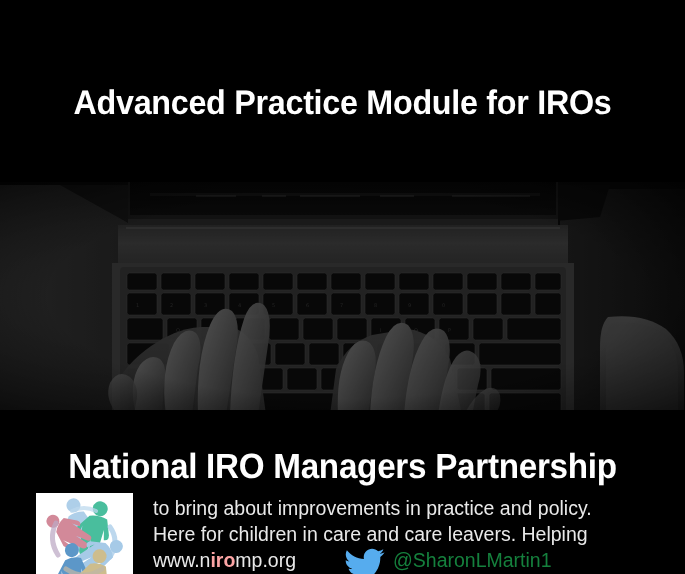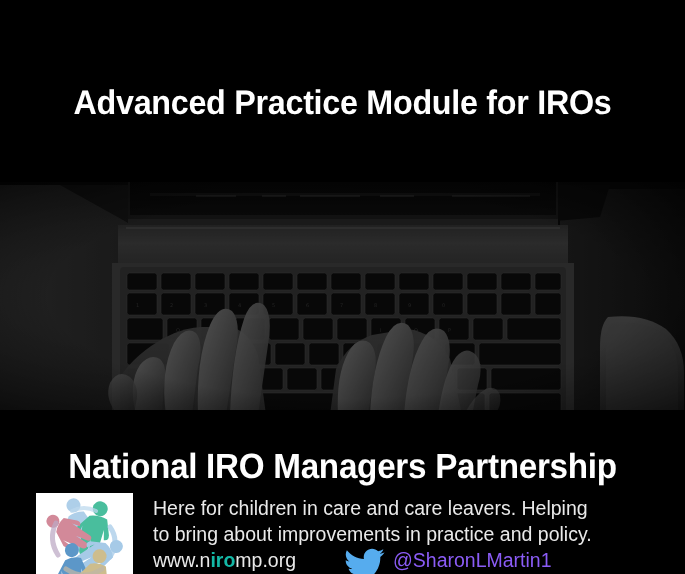--- a/index.html
+++ b/index.html
@@ -96,36 +96,36 @@
   #website {
     position: absolute;
     left: 0;
     top: 0;
     color: #e9e9e9;
     font-size: 19.5px;
     line-height: 26px;
     white-space: nowrap;
   }
   #website .red {
-    color: #14b8a6;
+    color: #fca5a5;
     font-weight: bold;
   }
   #twitter-icon {
     position: absolute;
     left: 190px;
     top: 1px;
     width: 44px;
     height: 36px;
   }
   #twitter-icon svg { display: block; }
   #handle {
     position: absolute;
     left: 240px;
     top: 0px;
-    color: #8b5cf6;
+    color: #15803d;
     font-size: 19.5px;
     line-height: 26px;
     white-space: nowrap;
   }
 </style>
 </head>
 <body>
 
 <div id="slide">
 
@@ -376,22 +376,22 @@
             <path d="M20 30 Q12 46 22 62" stroke="#b8a3c0" stroke-width="5"></path>
             <path d="M74 34 Q84 48 74 64" stroke="#9fc6e6" stroke-width="5"></path>
             <path d="M30 76 Q48 88 66 76" stroke="#b9b1a0" stroke-width="5"></path>
             <path d="M36 18 Q48 12 60 18" stroke="#b8d6ec" stroke-width="4"></path>
           </g>
         </g>
       </svg>
     </div>
 
     <div id="tagline">
+      <span class="tag-line">to bring about improvements in practice and policy.</span>
       <span class="tag-line">Here for children in care and care leavers. Helping</span>
-      <span class="tag-line">to bring about improvements in practice and policy.</span>
     </div>
 
     <div id="contact-row">
       <div id="website"><span>www.n</span><span class="red">iro</span><span>mp.org</span></div>
 
       <div id="twitter-icon">
         <svg width="44" height="36" viewBox="0 0 44 36" xmlns="http://www.w3.org/2000/svg" aria-hidden="true">
           <path fill="#56acee" d="M41.5 4.6c-1.5.68-3.1 1.14-4.8 1.35 1.73-1.05 3.05-2.7 3.68-4.67-1.62.97-3.4 1.67-5.3 2.05C33.55 1.68 31.4.7 29.02.7c-4.57 0-8.28 3.75-8.28 8.37 0 .66.07 1.3.21 1.9-6.88-.35-12.98-3.68-17.07-8.75-.71 1.24-1.12 2.68-1.12 4.22 0 2.9 1.46 5.46 3.68 6.96-1.36-.04-2.63-.42-3.75-1.04v.1c0 4.06 2.86 7.44 6.65 8.21-.7.2-1.43.3-2.19.3-.53 0-1.06-.05-1.56-.15 1.06 3.32 4.11 5.74 7.74 5.81-2.84 2.25-6.4 3.59-10.28 3.59-.67 0-1.33-.04-1.97-.12 3.66 2.37 8.01 3.76 12.68 3.76 15.22 0 23.54-12.73 23.54-23.77 0-.36-.01-.72-.02-1.08 1.62-1.18 3.02-2.65 4.12-4.33z"></path>
         </svg>
       </div>

